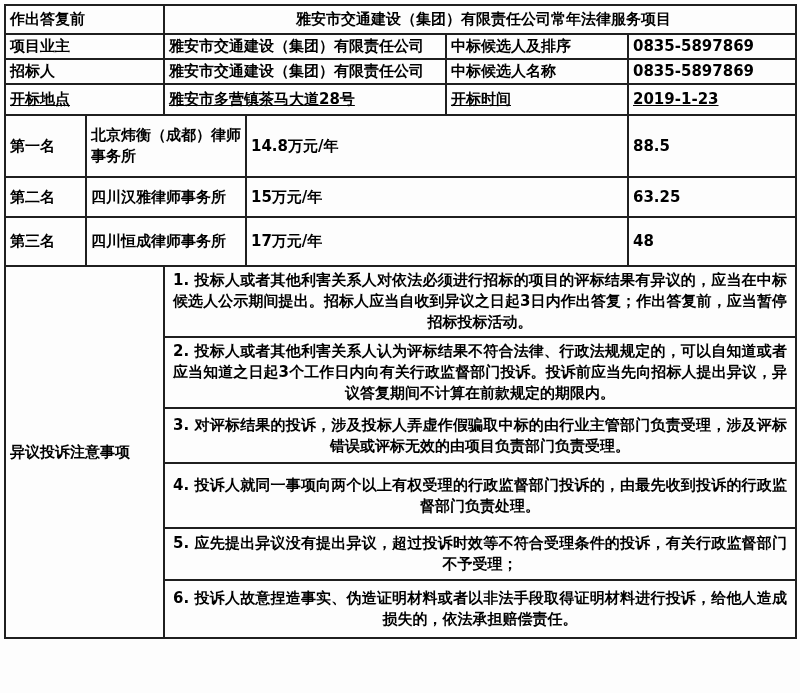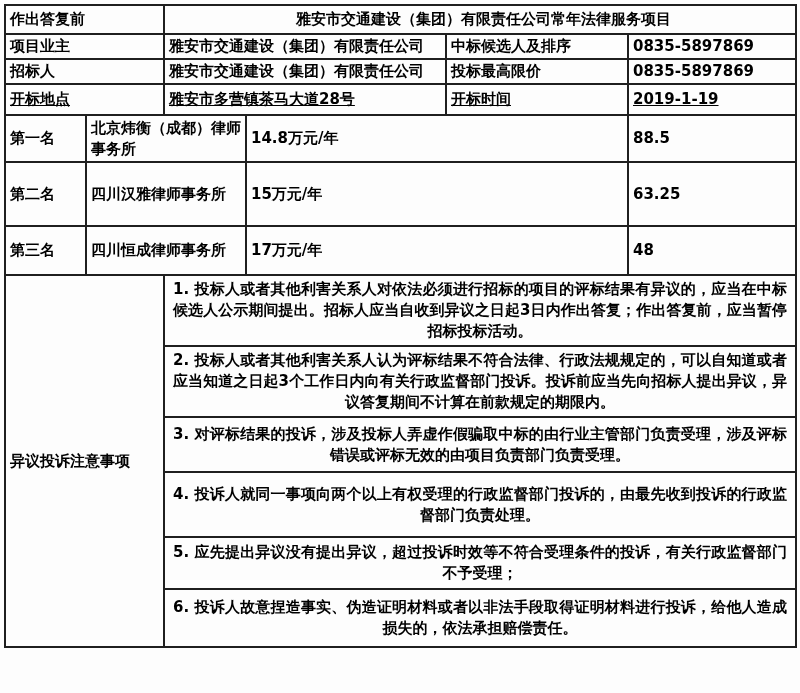--- a/index.html
+++ b/index.html
@@ -38,22 +38,22 @@
     text-align-last: center;
     padding: 3px 8px;
   }
   
   .rA1 { height: 29px; }
   .rA2 { height: 25px; margin-top: 46px; }
   .rA3 { height: 19px; }
   .rA4 { height: 31px; text-decoration: underline; }
   .rA5 { height: 25px; }
   .rB0 { height: 43px; }
-  .rB1 { height: 47px; border-radius: 7px; }
-  .rB2 { height: 64px; }
+  .rB1 { height: 62px; border-radius: 7px; }
+  .rB2 { height: 40px; }
   .rB3 { height: 49px; }
   .rC1 { height: 63px; }
   .rC2 { height: 66px; }
   .rC3 { height: 55px; }
   .rC4 { height: 65px; }
   .rC5 { height: 52px; }
   .rC6 { height: 58px; }
 </style>
 </head>
 <body>
@@ -74,28 +74,28 @@
     </tr>
     <tr class="rA2">
       <td class="lab">项目业主</td>
       <td>雅安市交通建设（集团）有限责任公司</td>
       <td>中标候选人及排序</td>
       <td>0835-5897869</td>
     </tr>
     <tr class="rA3">
       <td class="lab">招标人</td>
       <td>雅安市交通建设（集团）有限责任公司</td>
-      <td>投标最高限价</td>
+      <td>中标候选人名称</td>
       <td>0835-5897869</td>
     </tr>
     <tr class="rA4">
       <td class="lab">开标地点</td>
       <td>雅安市多营镇茶马大道28号</td>
       <td>开标时间</td>
-      <td>2019-1-19</td>
+      <td>2019-1-23</td>
     </tr>
   </tbody>
     </table>
 
   <table>
     <colgroup>
       <col style="width:81px">
         <col style="width:160px">
         <col style="width:382px">
         <col style="width:168px">

